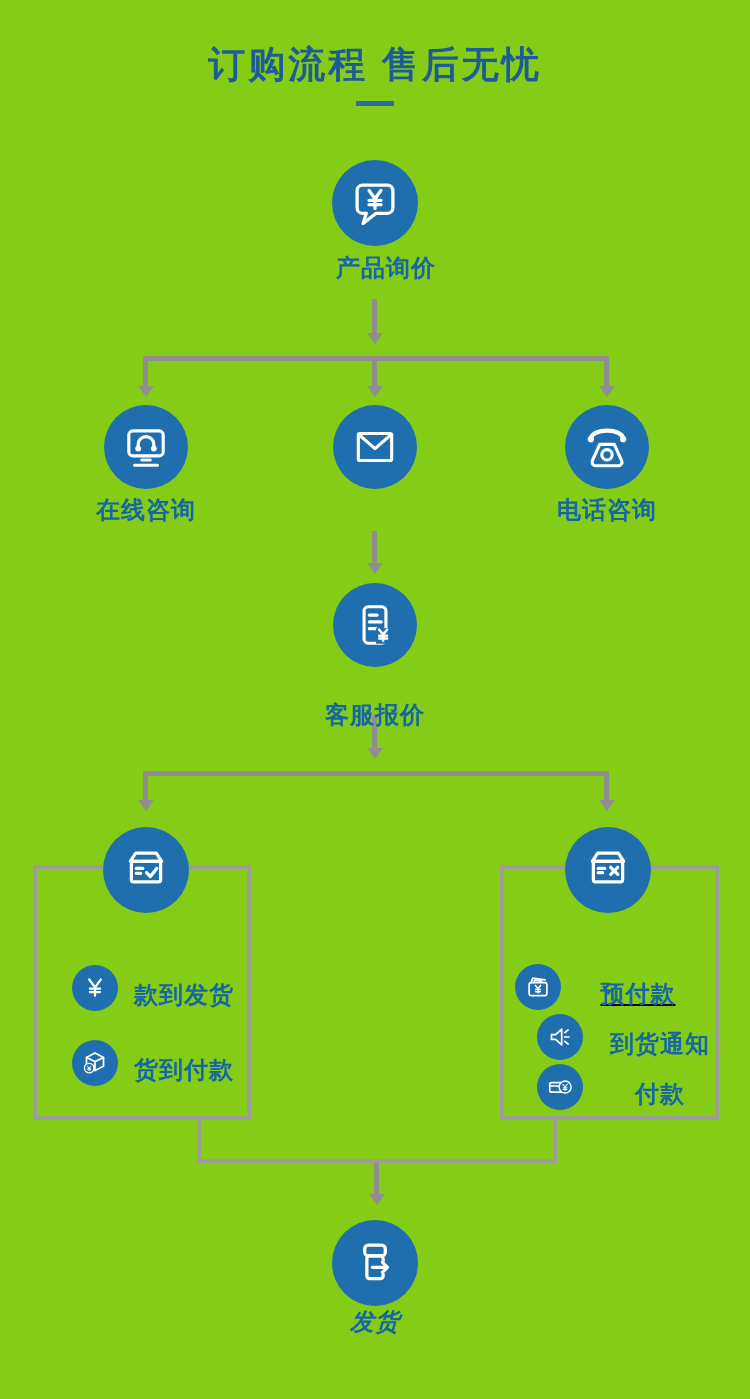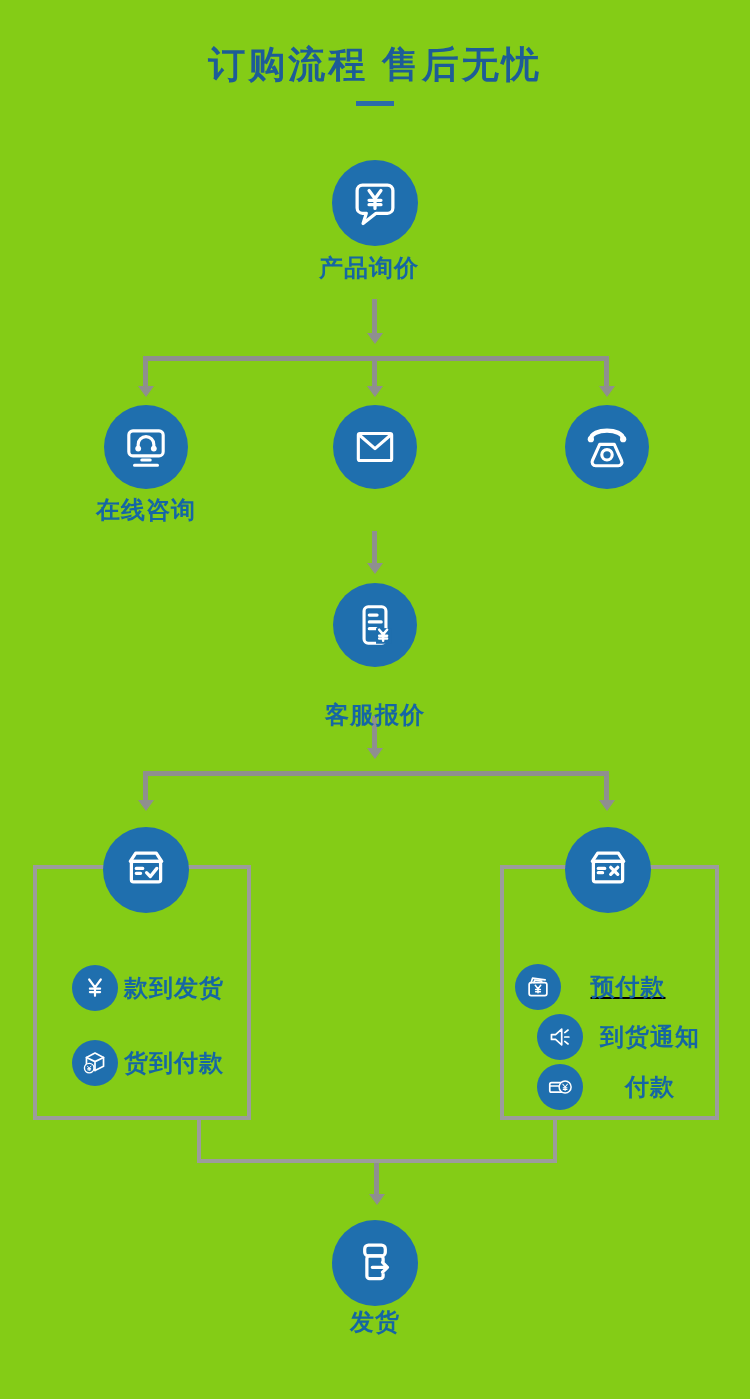--- a/index.html
+++ b/index.html
@@ -15,40 +15,40 @@
   .small{width:46px;height:46px;flex:0 0 46px;}
   .nlabel{position:absolute;color:#1566a4;font-weight:700;font-size:24px;text-align:center;
           letter-spacing:1px;z-index:3;}
   .vline{position:absolute;width:5px;background:#8f8f8f;z-index:1;}
   .hline{position:absolute;height:5px;background:#8f8f8f;z-index:1;}
   .ahead{position:absolute;width:0;height:0;border-left:8px solid transparent;
          border-right:8px solid transparent;border-top:11px solid #8f8f8f;z-index:1;}
   .mlinev{position:absolute;width:4px;background:#9c9c9c;z-index:1;}
   .mlineh{position:absolute;height:4px;background:#9c9c9c;z-index:1;}
   .gbox{position:absolute;border:4px solid #9c9c9c;box-sizing:border-box;background:transparent;z-index:2;}
-  .row{position:absolute;display:flex;align-items:center;gap:6px;z-index:3;}
+  .row{position:absolute;display:flex;align-items:flex-end;gap:16px;z-index:3;}
   .txt{color:#1566a4;font-weight:700;font-size:24px;letter-spacing:1px;white-space:nowrap;}
   .txt-c{width:122px;text-align:center;}
   svg{display:block;}
 </style>
 </head>
 <body>
 
 <div class="canvas">
 
   <div class="title">订购流程  售后无忧</div>
   <div class="title-dash"></div>
 
   <div class="node big" style="left:332px;top:160px;">
     <svg width="52" height="52" viewBox="0 0 48 48" fill="none" stroke="#fff" stroke-width="3" stroke-linecap="round" stroke-linejoin="round">
       <path d="M12.5 7.5 h23 a5 5 0 0 1 5 5 v16 a5 5 0 0 1 -5 5 H25 L13 43 l3 -9.5 h-3.5 a5 5 0 0 1 -5 -5 v-16 a5 5 0 0 1 5 -5 Z"></path>
       <path d="M18.5 12.5 L24 20 L29.5 12.5 M24 20 V29 M18.5 21.5 H29.5 M18.5 25.5 H29.5"></path>
     </svg>
   </div>
-  <div class="nlabel" style="left:269px;top:252px;width:200px;">产品询价</div>
+  <div class="nlabel" style="left:286px;top:252px;width:200px;">产品询价</div>
 
   <div class="vline" style="left:372px;top:299px;height:34px;"></div>
   <div class="ahead" style="left:367px;top:333px;"></div>
 
   <div class="hline" style="left:143px;top:356px;width:466px;"></div>
   <div class="vline" style="left:143px;top:358px;height:28px;"></div>
   <div class="vline" style="left:372px;top:358px;height:28px;"></div>
   <div class="vline" style="left:604px;top:358px;height:28px;"></div>
   <div class="ahead" style="left:138px;top:386px;"></div>
   <div class="ahead" style="left:367px;top:386px;"></div>
@@ -74,20 +74,21 @@
 
   <div class="node mid" style="left:565px;top:405px;">
     <svg width="50" height="50" viewBox="0 0 48 48" fill="none" stroke="#fff" stroke-width="3" stroke-linecap="round" stroke-linejoin="round">
       <path d="M8.5 16.5 C8.5 5.5, 39.5 5.5, 39.5 16.5" stroke-width="4"></path>
       <circle cx="8.5" cy="16.5" r="3" fill="#fff" stroke="none"></circle>
       <circle cx="39.5" cy="16.5" r="3" fill="#fff" stroke="none"></circle>
       <path d="M17 21.5 H31 L38 37 a3.5 3.5 0 0 1 -3.2 5 H13.2 a3.5 3.5 0 0 1 -3.2 -5 Z"></path>
       <circle cx="24" cy="31.5" r="5"></circle>
     </svg>
   </div>
+  <div class="nlabel" style="left:507px;top:494px;width:200px;">电话咨询</div>
 
   <div class="vline" style="left:372px;top:531px;height:32px;"></div>
   <div class="ahead" style="left:367px;top:563px;"></div>
 
   <div class="node mid" style="left:333px;top:583px;">
     <svg width="50" height="50" viewBox="0 0 48 48" fill="none" stroke="#fff" stroke-width="3" stroke-linecap="round" stroke-linejoin="round">
       <rect x="13.5" y="6.5" width="21" height="35" rx="4"></rect>
       <path d="M18.5 14.5 H26 M18.5 21 H30 M18.5 27.5 H25"></path>
       <rect x="25" y="27" width="15" height="15" fill="#1f6fae" stroke="none"></rect>
       <path d="M28 28.5 L31.8 33 L35.6 28.5 M31.8 33 V39 M28 34.2 H35.6 M28 37 H35.6" stroke-width="2.4"></path>
@@ -186,15 +187,15 @@
   <div class="ahead" style="left:369px;top:1194px;"></div>
 
   <div class="node big" style="left:332px;top:1220px;">
     <svg width="52" height="52" viewBox="0 0 48 48" fill="none" stroke="#fff" stroke-width="3" stroke-linecap="round" stroke-linejoin="round">
       <rect x="14.5" y="7.5" width="19" height="10" rx="3.5"></rect>
       <rect x="16.5" y="17.5" width="15" height="21" rx="2.5"></rect>
       <rect x="26" y="23" width="11" height="10.5" fill="#1f6fae" stroke="none"></rect>
       <path d="M21.5 28 H35 M31 23.5 L35.5 28 L31 32.5"></path>
     </svg>
   </div>
-  <div class="nlabel" style="left:275px;top:1306px;width:200px;">发货</div>
+  <div class="nlabel" style="left:275px;top:1306px;width:200px;font-style:italic;">发货</div>
 
 </div>
 
 </body></html>

